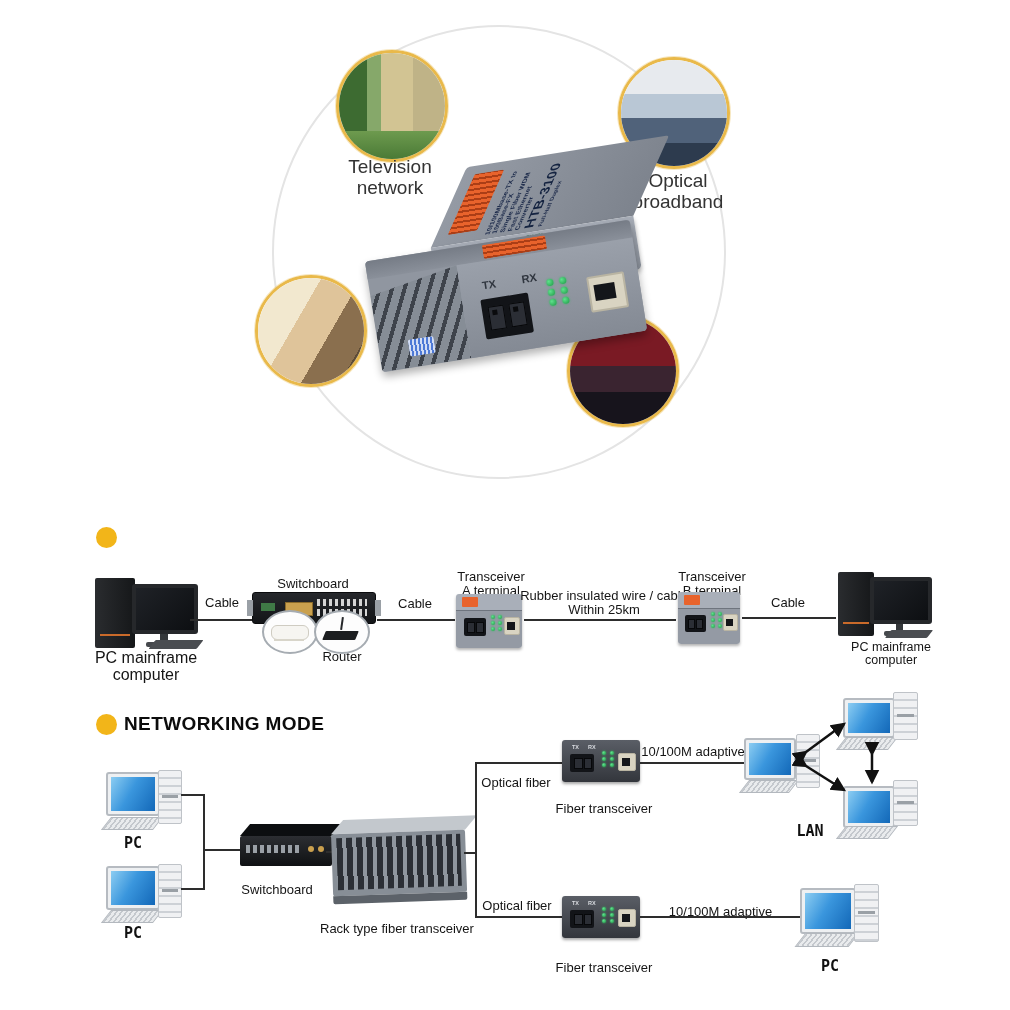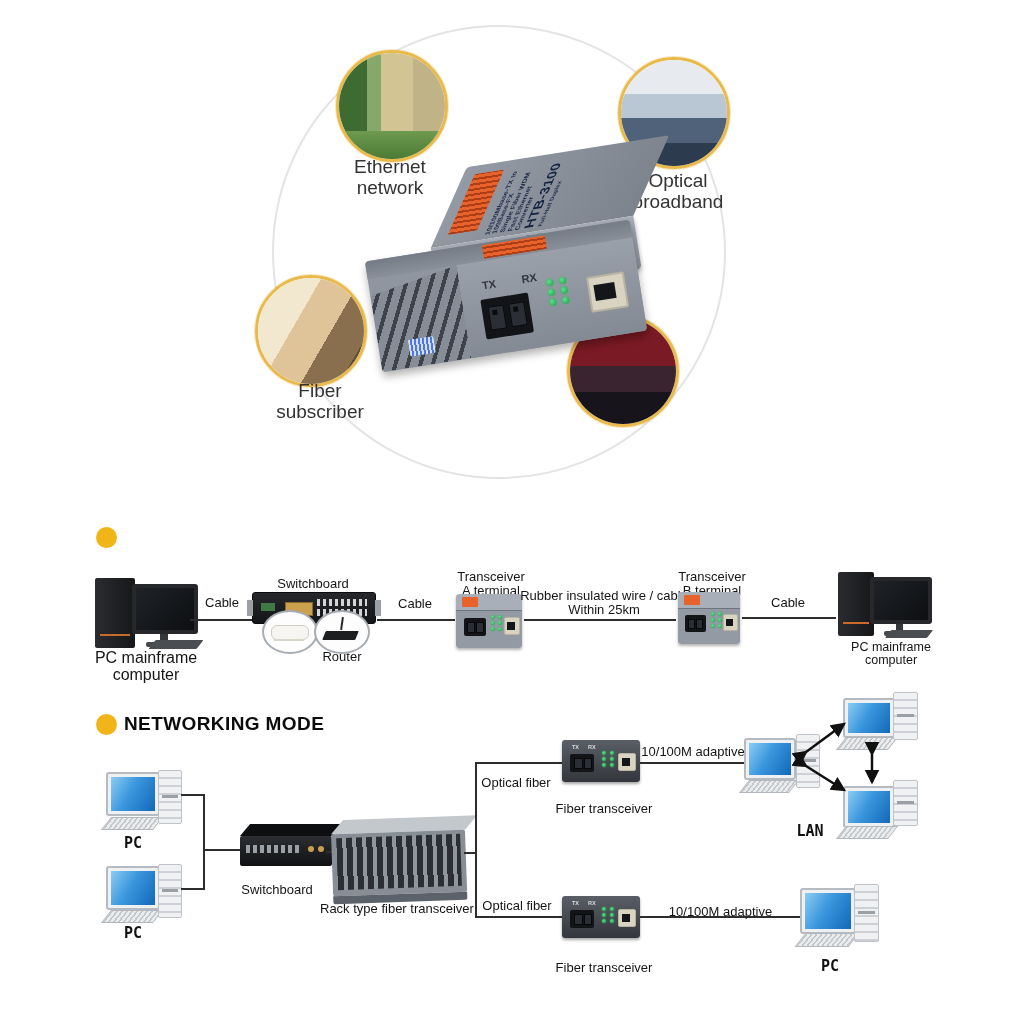--- a/index.html
+++ b/index.html
@@ -93,40 +93,36 @@
 <div id="canvas">
 
   <div class="circle-line"></div>
 
   <div class="ring" style="left:336px;top:50px;">
     <span class="ph" style="background:
       linear-gradient(0deg,#4a7a36 0%,#6d9a4e 26%,rgba(0,0,0,0) 26%),
       linear-gradient(90deg,#3d6b31 0 26%,#86a86a 26% 40%,#d2c493 40% 70%,#bfb387 70% 100%);"></span>
   </div>
   <div class="applbl" style="left:310px;top:157px;width:160px;">
-    <div>Ethernet</div>
+    <div>Television</div>
     <div>network</div>
   </div>
 
   <div class="ring" style="left:618px;top:57px;">
     <span class="ph" style="background:
       linear-gradient(180deg,#e7eaee 0 32%,#b9c7d5 32% 55%,#50627a 55% 78%,#2d3b4e 78%);"></span>
   </div>
   <div class="applbl" style="left:598px;top:171px;width:160px;">
     <div>Optical</div>
     <div>broadband</div>
   </div>
 
   <div class="ring" style="left:255px;top:275px;">
     <span class="ph" style="background:
       linear-gradient(120deg,#f2e8cf 0 38%,#dfc49a 38% 62%,#8a6f4e 62% 85%,#5e4c36 85%);"></span>
-  </div>
-  <div class="applbl" style="left:240px;top:381px;width:160px;">
-    <div>Fiber</div>
-    <div>subscriber</div>
   </div>
 
   <div class="ring" style="left:567px;top:315px;">
     <span class="ph" style="background:
       linear-gradient(180deg,#7a1a24 0 45%,#3a2430 45% 70%,#17141c 70%);"></span>
   </div>
 
   <div class="devA">
     <div class="top">
       <span class="brand" style="left:12px;top:8px;width:30px;height:56px;"></span>
@@ -357,21 +353,21 @@
   <div class="lbl" style="left:227px;top:882px;width:100px;">Switchboard</div>
   <div class="hline" style="left:326px;top:851px;width:12px;"></div>
 
   <div class="rack">
     <span class="topf"></span>
     <span class="frontf">
         <span class="mods"></span>
       </span>
     <span class="lip"></span>
   </div>
-  <div class="lbl" style="left:320px;top:901px;width:150px;">Rack type fiber transceiver</div>
+  <div class="lbl" style="left:320px;top:921px;width:150px;">Rack type fiber transceiver</div>
 
   <div class="hline" style="left:464px;top:852px;width:13px;"></div>
   <div class="vline" style="left:475px;top:762px;height:156px;"></div>
   <div class="hline" style="left:475px;top:762px;width:87px;"></div>
   <div class="hline" style="left:475px;top:916px;width:87px;"></div>
   <div class="lbl" style="left:476px;top:775px;width:80px;">Optical fiber</div>
   <div class="lbl" style="left:477px;top:898px;width:80px;">Optical fiber</div>
 
   <div class="ft" style="left:562px;top:740px;">
     <span class="tin" style="left:10px;top:4px;">TX</span>

